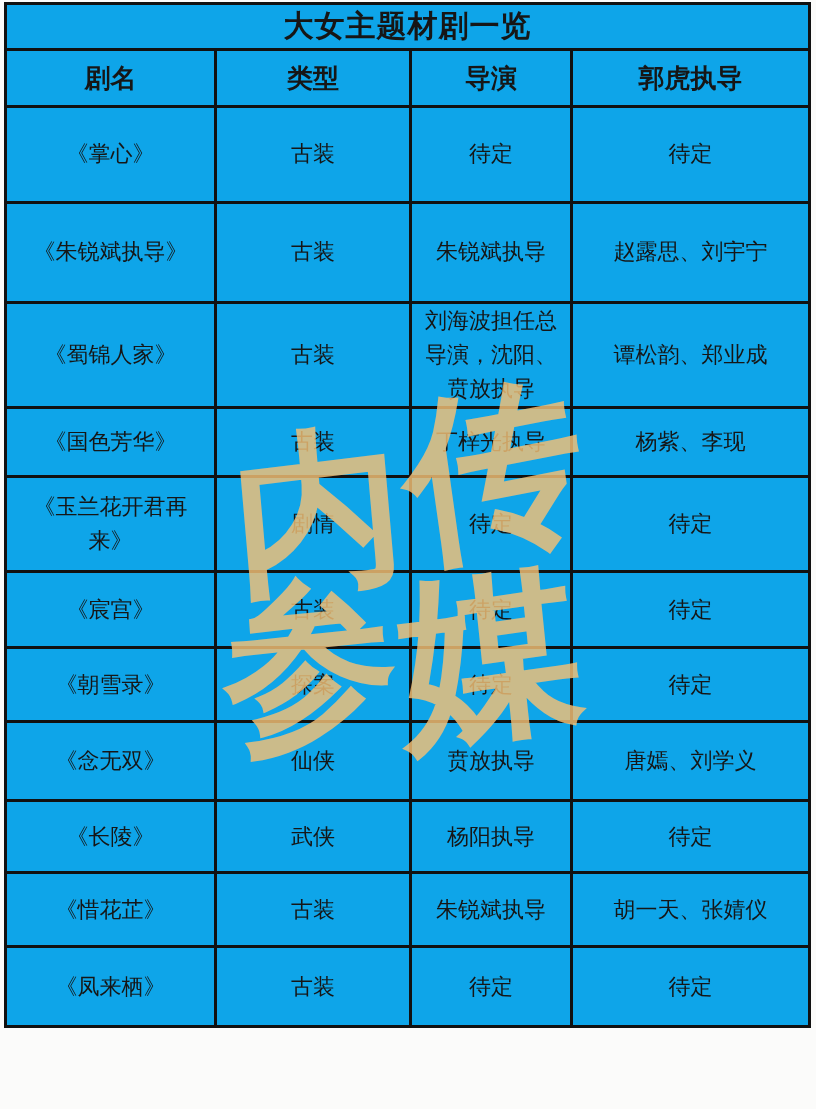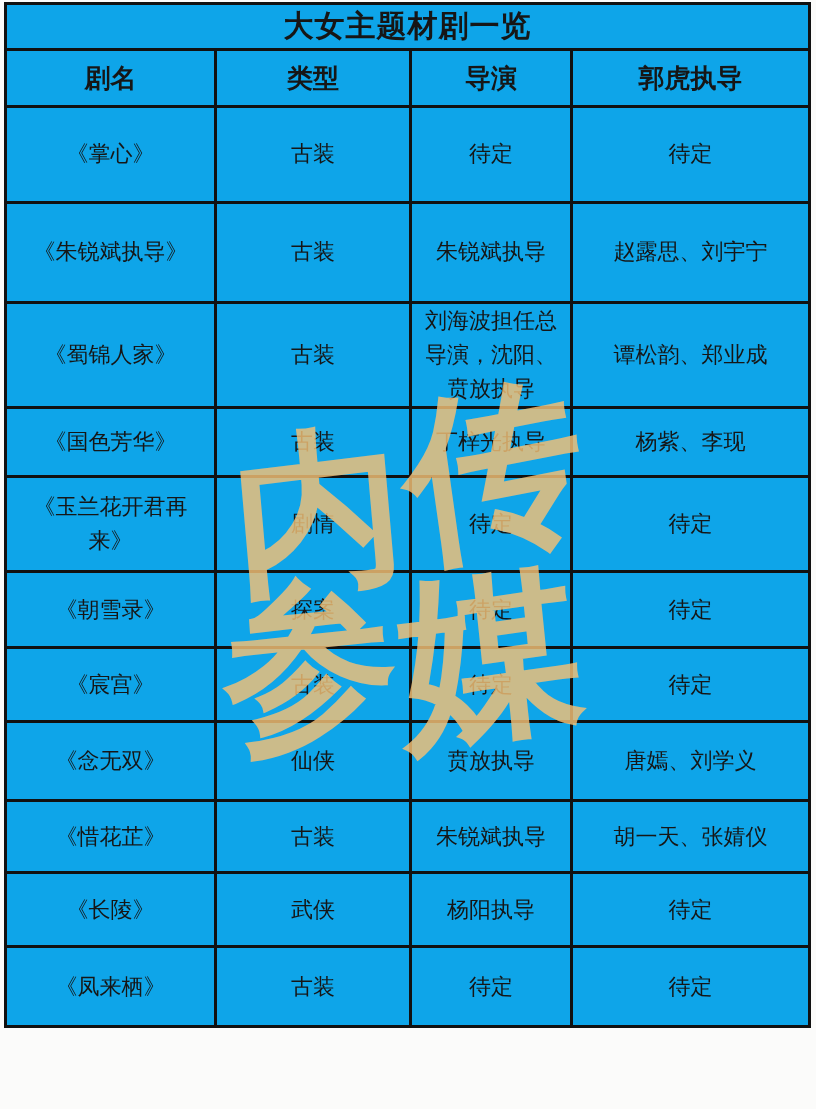--- a/index.html
+++ b/index.html
@@ -148,52 +148,52 @@
       </tr>
 
       <tr>
         <td class="c-name">《玉兰花开君再来》</td>
         <td class="c-type">剧情</td>
         <td class="c-dir">待定</td>
         <td class="c-team">待定</td>
       </tr>
 
       <tr>
+        <td class="c-name">《宸宫》</td>
+        <td class="c-type">古装</td>
+        <td class="c-dir">待定</td>
+        <td class="c-team">待定</td>
+      </tr>
+
+      <tr>
         <td class="c-name">《朝雪录》</td>
         <td class="c-type">探案</td>
-        <td class="c-dir">待定</td>
-        <td class="c-team">待定</td>
-      </tr>
-
-      <tr>
-        <td class="c-name">《宸宫》</td>
-        <td class="c-type">古装</td>
         <td class="c-dir">待定</td>
         <td class="c-team">待定</td>
       </tr>
 
       <tr>
         <td class="c-name">《念无双》</td>
         <td class="c-type">仙侠</td>
         <td class="c-dir">贲放执导</td>
         <td class="c-team">唐嫣、刘学义</td>
       </tr>
 
       <tr>
-        <td class="c-name">《惜花芷》</td>
-        <td class="c-type">古装</td>
-        <td class="c-dir">朱锐斌执导</td>
-        <td class="c-team">胡一天、张婧仪</td>
-      </tr>
-
-      <tr>
         <td class="c-name">《长陵》</td>
         <td class="c-type">武侠</td>
         <td class="c-dir">杨阳执导</td>
         <td class="c-team">待定</td>
+      </tr>
+
+      <tr>
+        <td class="c-name">《惜花芷》</td>
+        <td class="c-type">古装</td>
+        <td class="c-dir">朱锐斌执导</td>
+        <td class="c-team">胡一天、张婧仪</td>
       </tr>
 
       <tr>
         <td class="c-name">《凤来栖》</td>
         <td class="c-type">古装</td>
         <td class="c-dir">待定</td>
         <td class="c-team">待定</td>
       </tr>
 
     </tbody>

